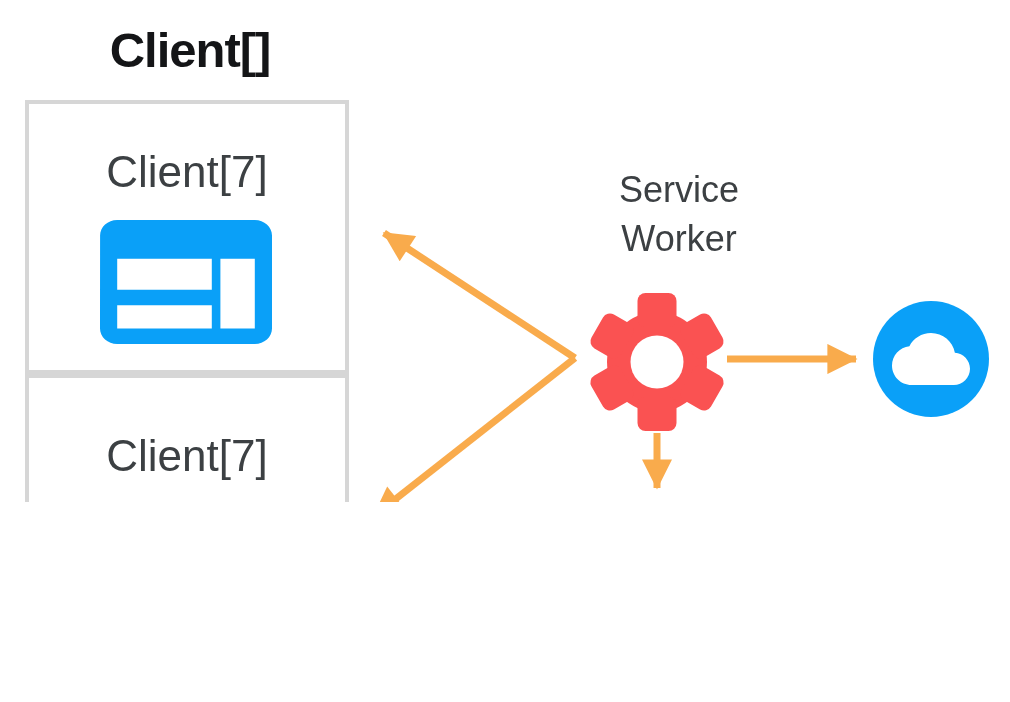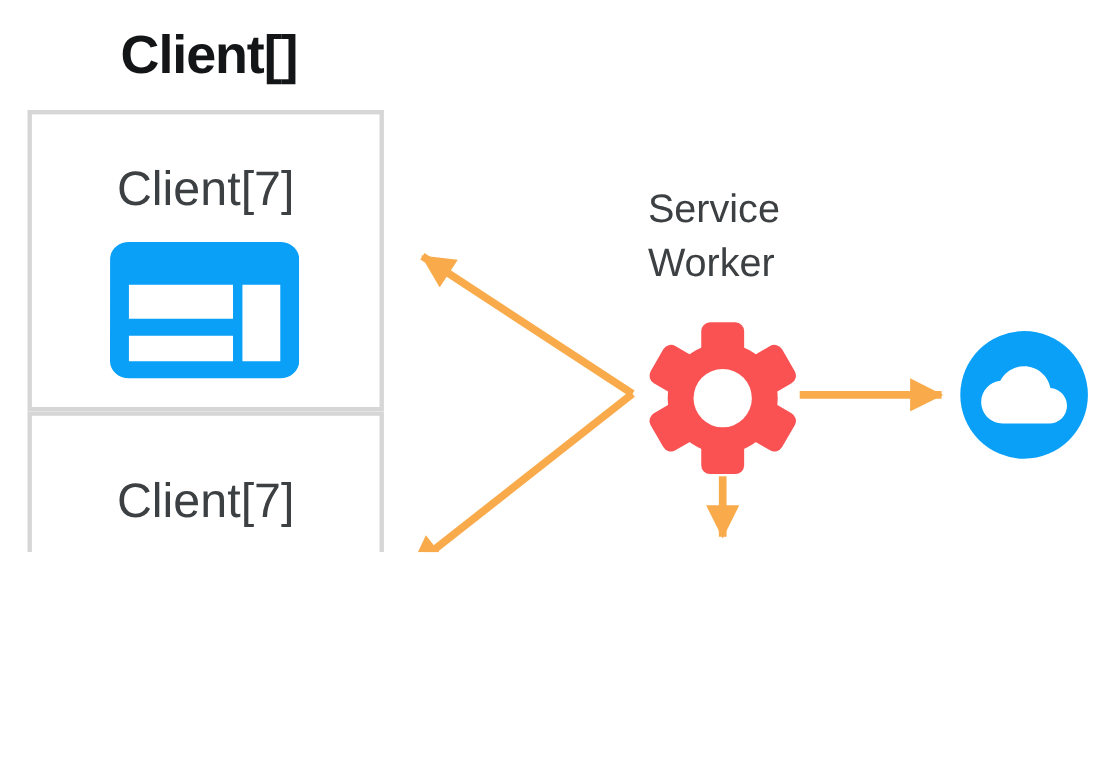--- a/index.html
+++ b/index.html
@@ -52,20 +52,21 @@
   .icon-web.web1 { left: 100px; top: 503px; }
 
   .sw-label {
     left: 589px;
     top: 166px;
     width: 180px;
     font-size: 36px;
     line-height: 1.36;
     font-weight: 400;
     color: var(--label-text, #3c4043);
+    text-align: center;
   }
 
   .gear-wrap   { left: 587px; top: 292px; }
   .cloud-wrap  { left: 872px; top: 300px; }
   .store-wrap  { left: 600px; top: 505px; }
   .arrow-layer { left: 0; top: 0; }
 
   .fill-blue   { fill: var(--blue, #0aa0f8); }
   .fill-red    { fill: var(--red, #fa5252); }
   .fill-orange { fill: var(--orange, #f9ab4c); }

